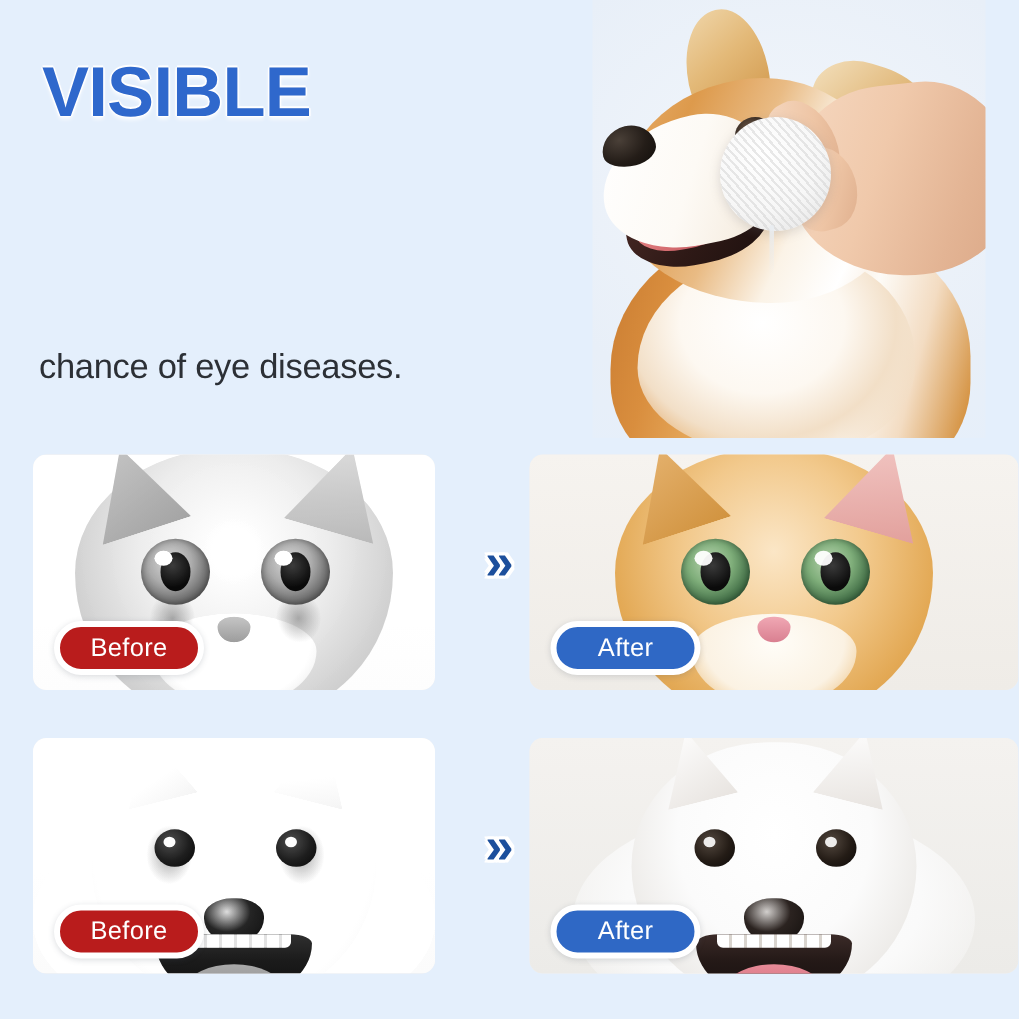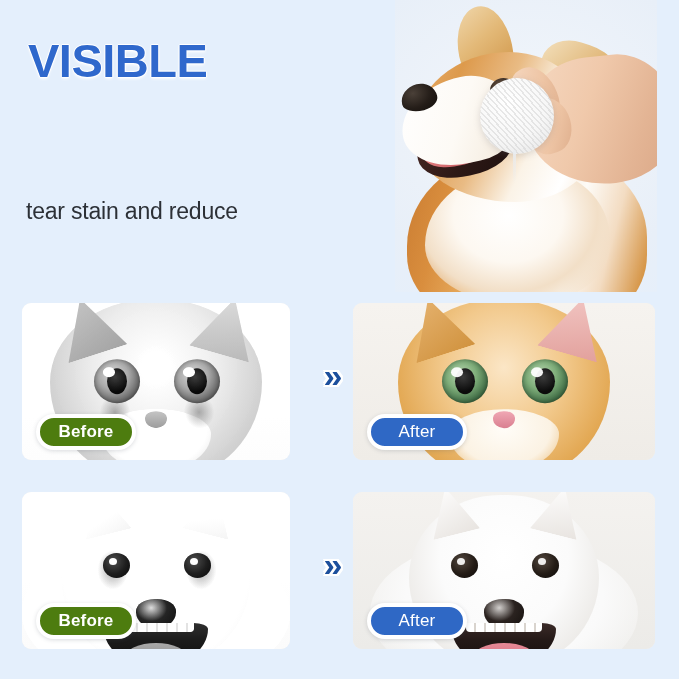--- a/index.html
+++ b/index.html
@@ -133,21 +133,21 @@
   .pair { position:absolute; left:0; width:679px; height:157px; }
   .pair.row1 { top:11px; }
   .pair.row2 { top:200px; }
 
   .card {
     position:absolute; top:0; width:268px; height:157px;
     border-radius:9px; overflow:hidden;
     background:#f2f0ee;
   }
   .card.left  { left:22px; }
-  .card.right { left:353px; width:302px; }
+  .card.right { left:353px; width:326px; }
 
   .photo { position:absolute; inset:0; overflow:hidden; }
   .photo.gray { filter:grayscale(1) contrast(1.02) brightness(1.06); }
 
   
   .cat-bg { position:absolute; inset:0; background:linear-gradient(#f6f3ef,#efece7); }
   .cat-head {
     position:absolute; left:50%; top:50%; width:212px; height:180px;
     transform:translate(-50%,-46%);
     border-radius:48% 48% 44% 44% / 46% 46% 54% 54%;
@@ -259,21 +259,21 @@
   .badge {
     position:absolute; left:14px; bottom:10px;
     min-width:100px; height:36px;
     display:flex; align-items:center; justify-content:center;
     padding:0 18px;
     border-radius:18px;
     border:4px solid #fff;
     font-size:17px; color:#fff; letter-spacing:.2px;
     box-shadow:0 1px 4px rgba(70,80,95,.2);
   }
-  .badge.before { background:#4d7c0f;font-weight:bold; }
+  .badge.before { background:#b91c1c; }
   .badge.after  { background:#2f68c5; }
 
   
   .chev {
     position:absolute; left:308px; top:52px;
     width:46px; height:40px;
     display:flex; align-items:center; justify-content:center;
     font-size:34px; font-weight:bold; line-height:1;
     color:#1c4f9c; letter-spacing:-4px;
     text-shadow:
@@ -303,21 +303,22 @@
     <div class="pad"></div>
     <div class="drip"></div>
   </div>
 
   <h1 class="headline">
     <span>VISIBLE</span><br>
   </h1>
 
   <p class="subcopy">
     <br>
-    <span>tear stain and reduce</span><br>
+    <br>
+    <span>chance of eye diseases.</span>
   </p>
 </div>
 
 <div class="grid">
 
   <div class="pair row1">
 
     <div class="card left">
       <div class="photo gray">
         <div class="cat-bg"></div>

